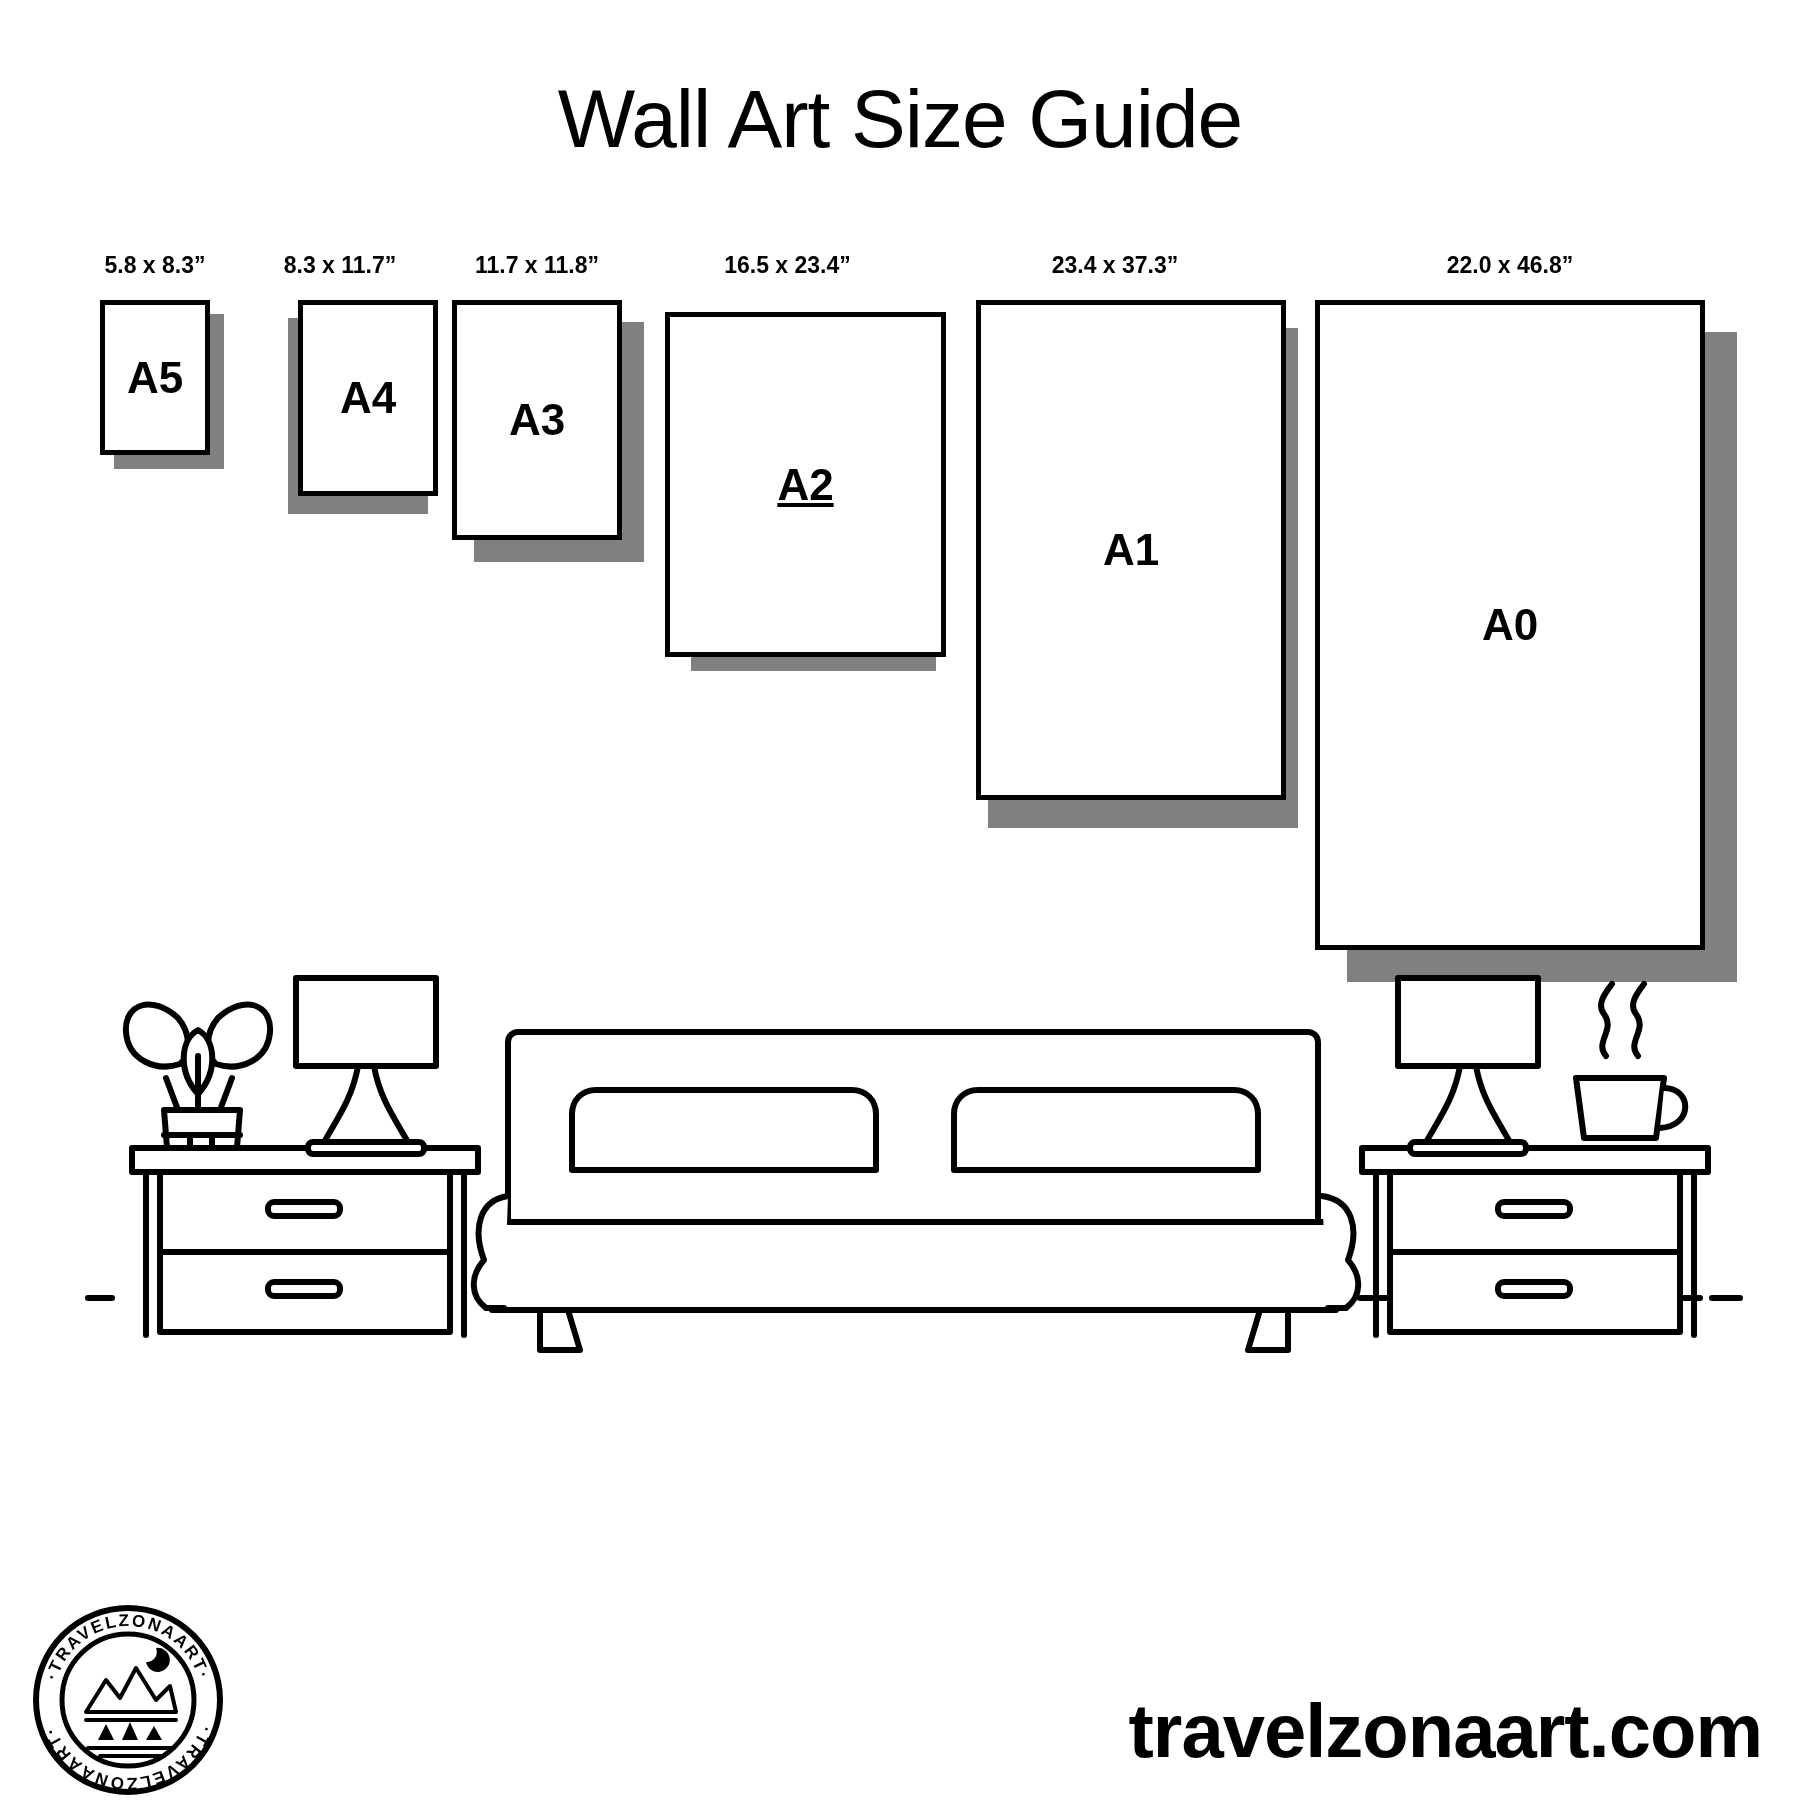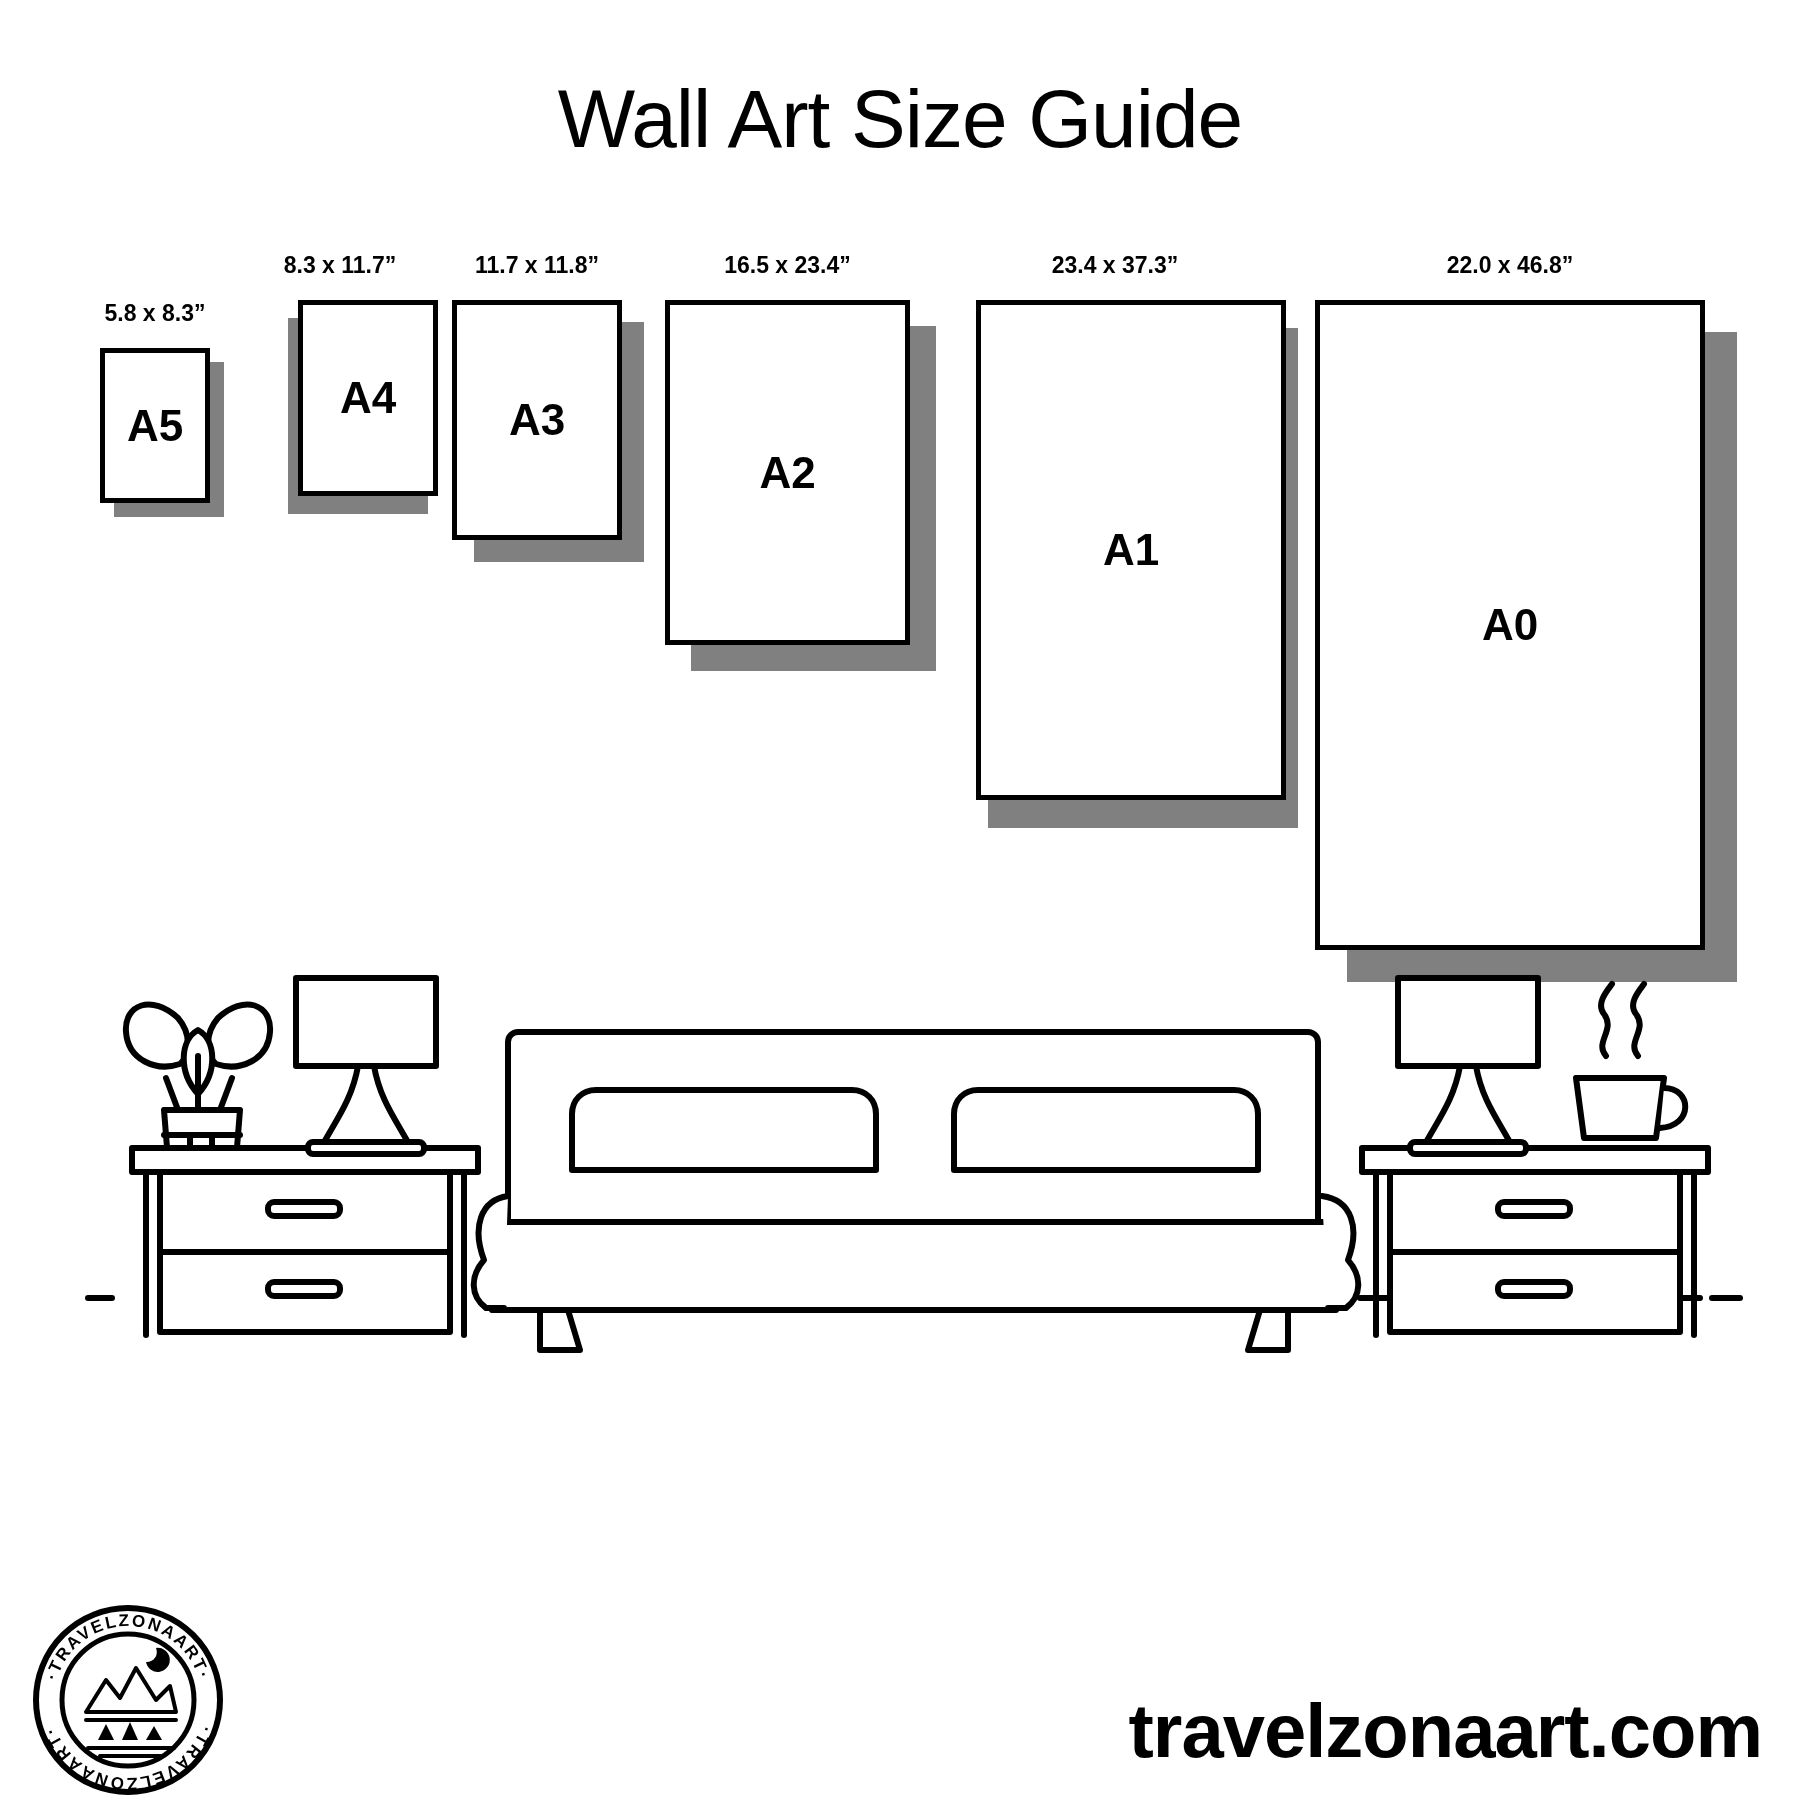--- a/index.html
+++ b/index.html
@@ -103,21 +103,21 @@
 </style>
 </head>
 <body>
 
 <div class="page">
 
   <div class="title">Wall Art Size Guide</div>
 
   <div class="frames">
 
-    <div class="frame-wrap" style="left:100px; top:300px; width:110px; height:155px;margin-top:48px;">
+    <div class="frame-wrap" style="left:100px; top:300px; width:110px; height:155px;">
       <div class="frame-dim" style="top:-48px;">5.8 x 8.3”</div>
       <div class="frame-shadow" style="left:14px; top:14px; width:110px; height:155px;"></div>
       <div class="frame-box" style="left:0; top:0; width:110px; height:155px;">
         <span class="frame-label">A5</span>
       </div>
     </div>
 
     <div class="frame-wrap" style="left:270px; top:300px; width:140px; height:196px;">
       <div class="frame-dim" style="top:-48px;">8.3 x 11.7”</div>
       <div class="frame-shadow" style="left:18px; top:18px; width:140px; height:196px;"></div>
@@ -130,21 +130,21 @@
       <div class="frame-dim" style="top:-48px;">11.7 x 11.8”</div>
       <div class="frame-shadow" style="left:22px; top:22px; width:170px; height:240px;"></div>
       <div class="frame-box" style="left:0; top:0; width:170px; height:240px;">
         <span class="frame-label">A3</span>
       </div>
     </div>
 
     <div class="frame-wrap" style="left:665px; top:300px; width:245px; height:345px;">
       <div class="frame-dim" style="top:-48px;">16.5 x 23.4”</div>
       <div class="frame-shadow" style="left:26px; top:26px; width:245px; height:345px;"></div>
-      <div class="frame-box" style="left:0; top:0; width:245px; height:345px;">
+      <div class="frame-box" style="left:0; top:12px; width:281px; height:345px;text-decoration:underline;">
         <span class="frame-label">A2</span>
       </div>
     </div>
 
     <div class="frame-wrap" style="left:960px; top:300px; width:310px; height:500px;">
       <div class="frame-dim" style="top:-48px;">23.4 x 37.3”</div>
       <div class="frame-shadow" style="left:28px; top:28px; width:310px; height:500px;"></div>
       <div class="frame-box" style="left:16px; top:0; width:310px; height:500px;">
         <span class="frame-label">A1</span>
       </div>

